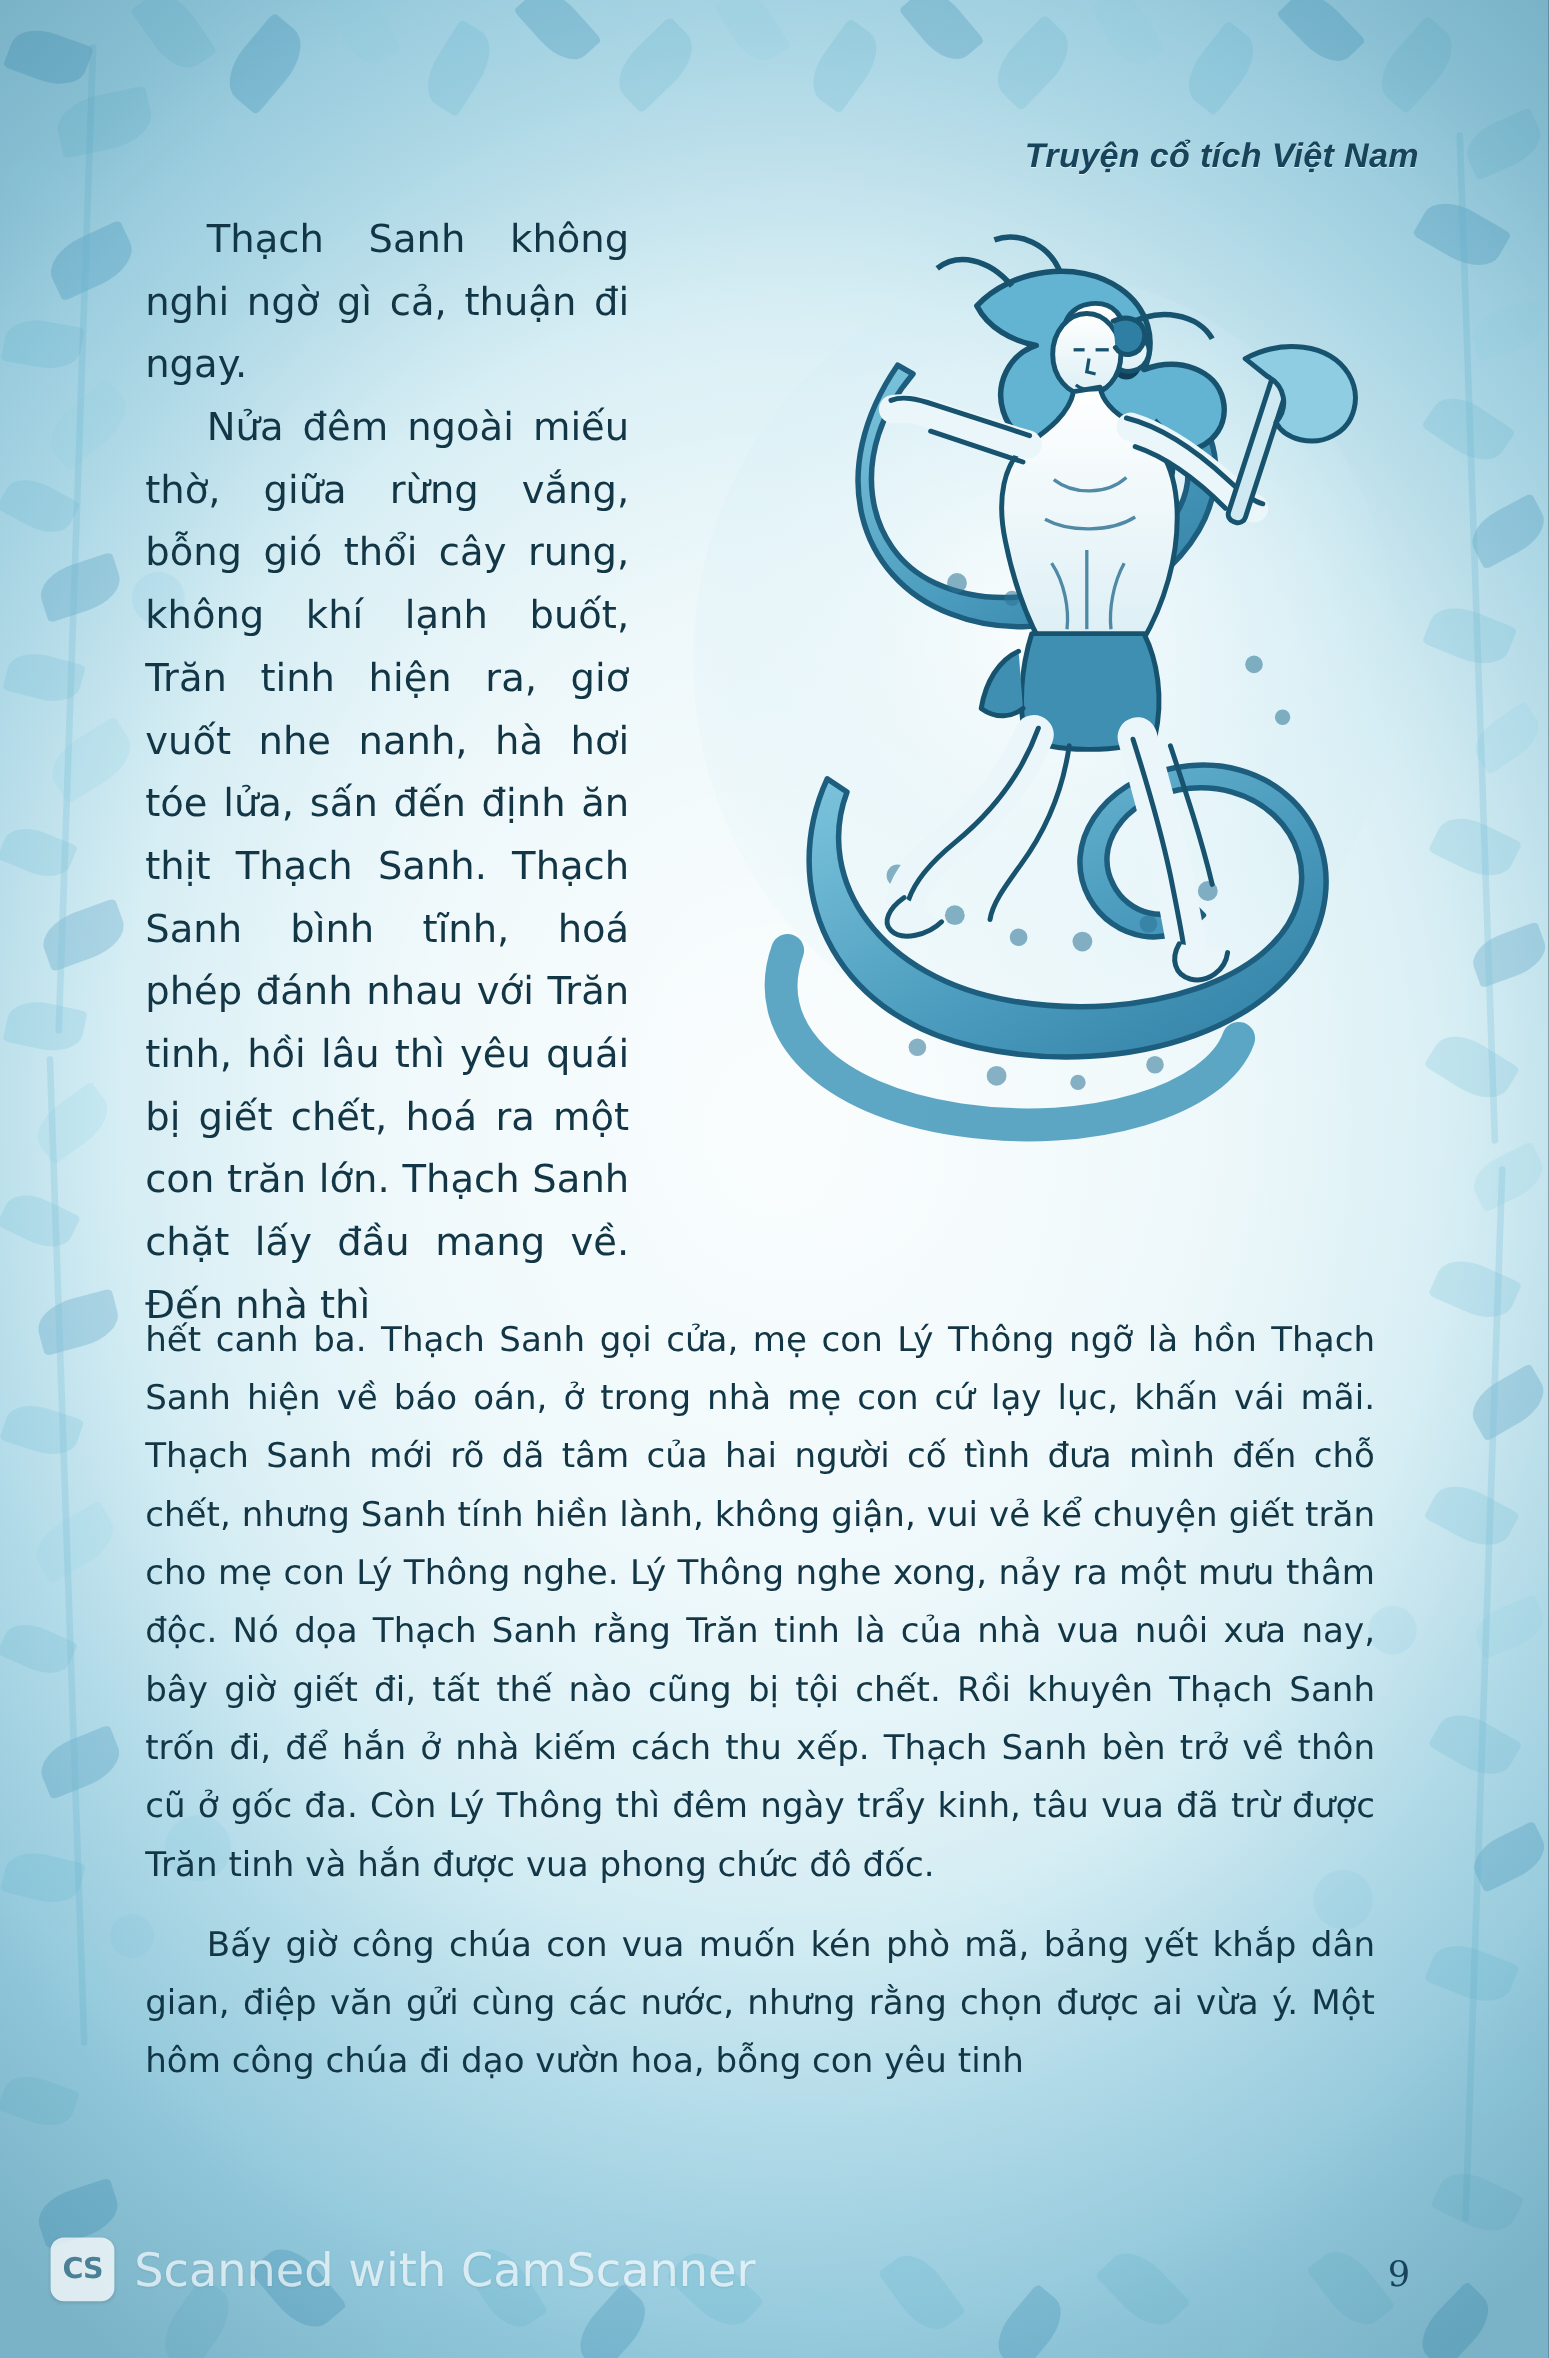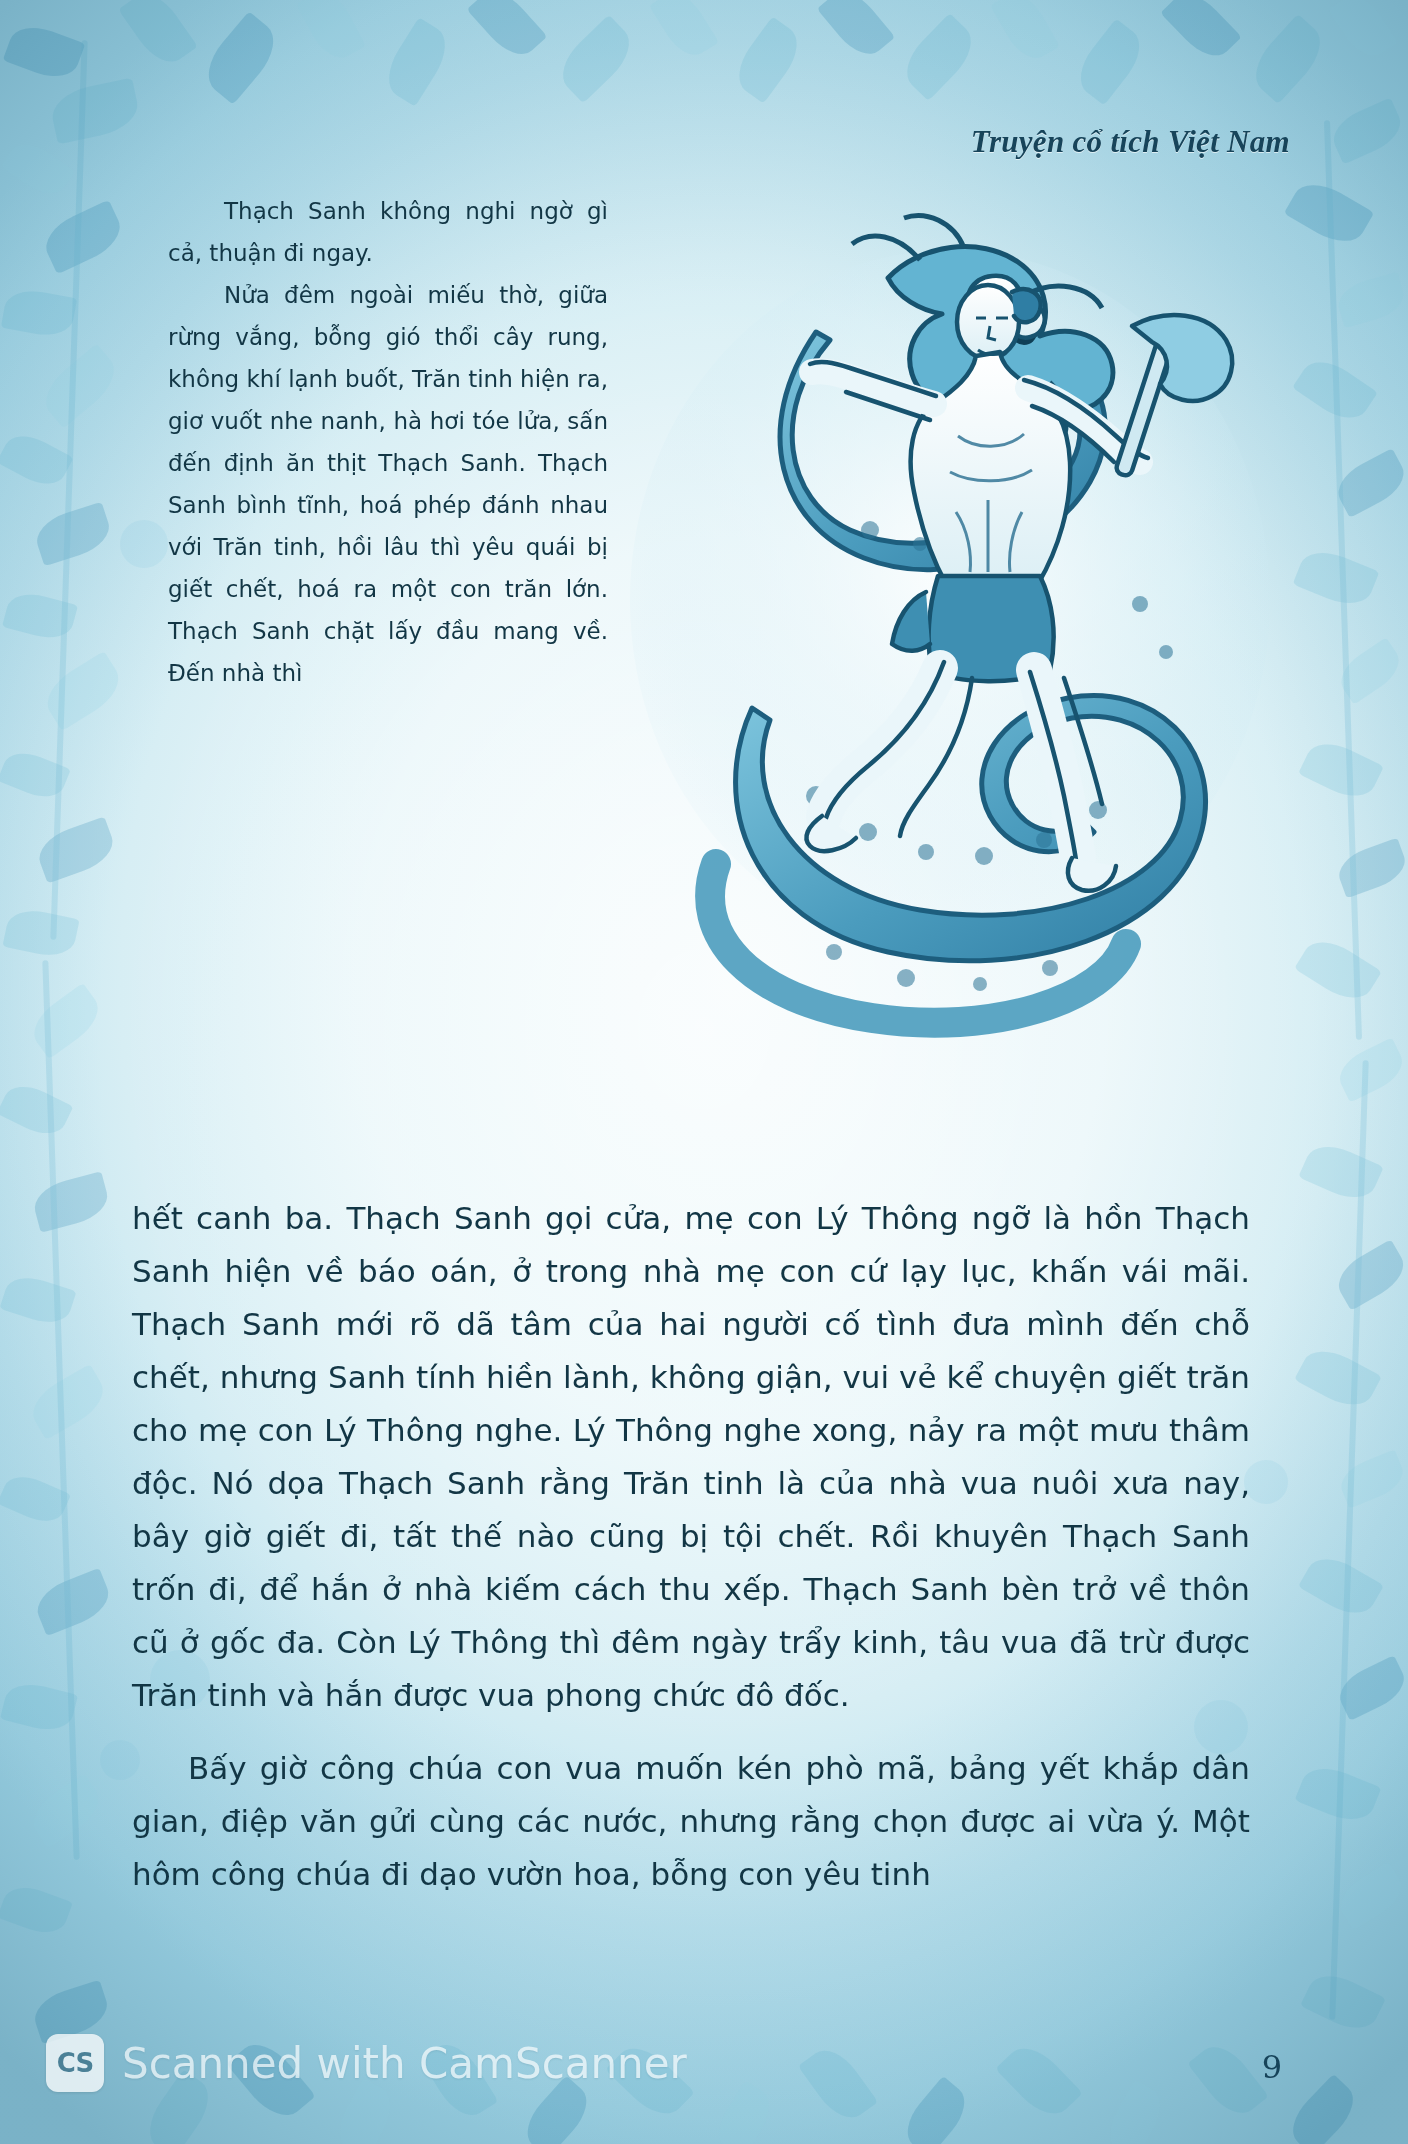--- a/index.html
+++ b/index.html
@@ -58,41 +58,40 @@
     border-radius: 50%;
     background: #8ccde2;
     opacity: 0.22;
   }
 
   
   #book-title {
     position: absolute;
     top: 124px;
     right: 118px;
-    font-family: Liberation Serif, serif;
+    font-family: Liberation Sans, sans-serif;
     font-style: italic;
     font-weight: bold;
     font-size: 31px;
     color: #17445a;
     letter-spacing: 0.3px;
     text-shadow: 0 1px 0 rgba(255,255,255,0.6);
   }
 
   
   #text-col {
     position: absolute;
     left: 132px;
     top: 190px;
     width: 440px;
-    font-size: 23px;
-    line-height: 42px;
+    font-size: 35px;
+    line-height: 57px;
     color: #123645;
     text-align: justify;
     text-justify: inter-word;
-    margin-left: 36px;
   }
   #text-col p { margin: 0 0 0 0; }
   #text-col p.indent { text-indent: 56px; }
 
   #text-full {
     position: absolute;
     left: 132px;
     top: 1192px;
     width: 1118px;
     font-size: 31px;

